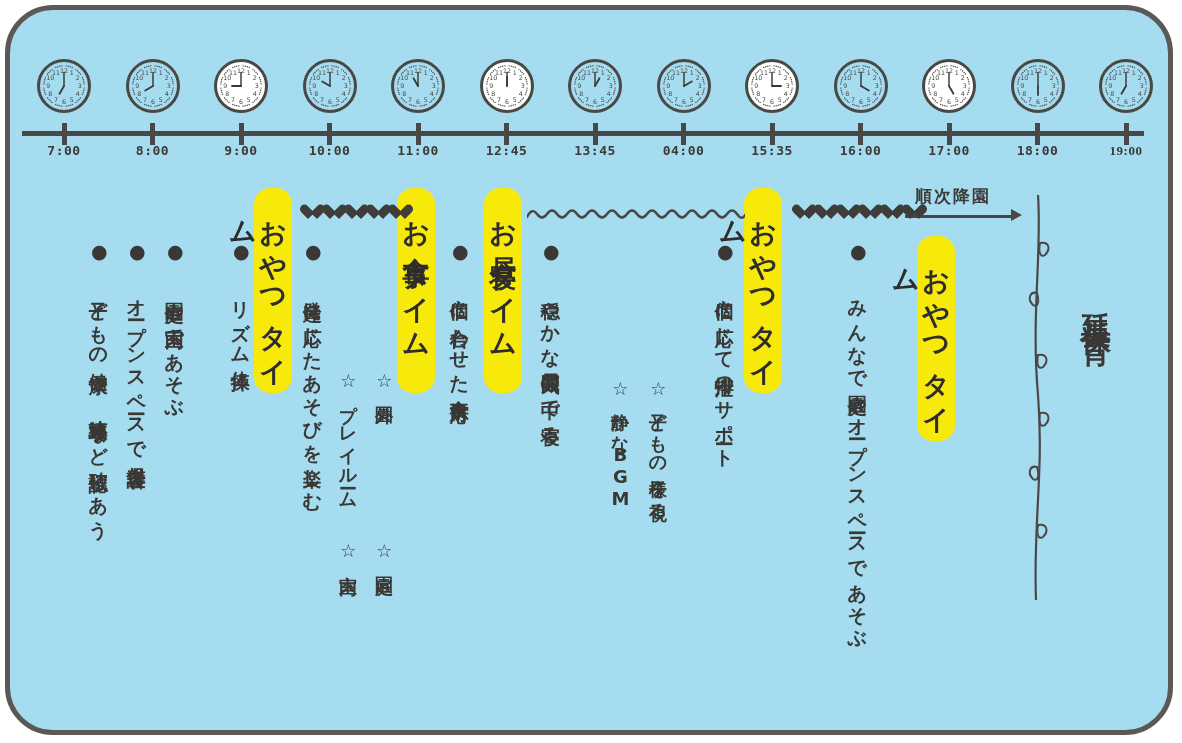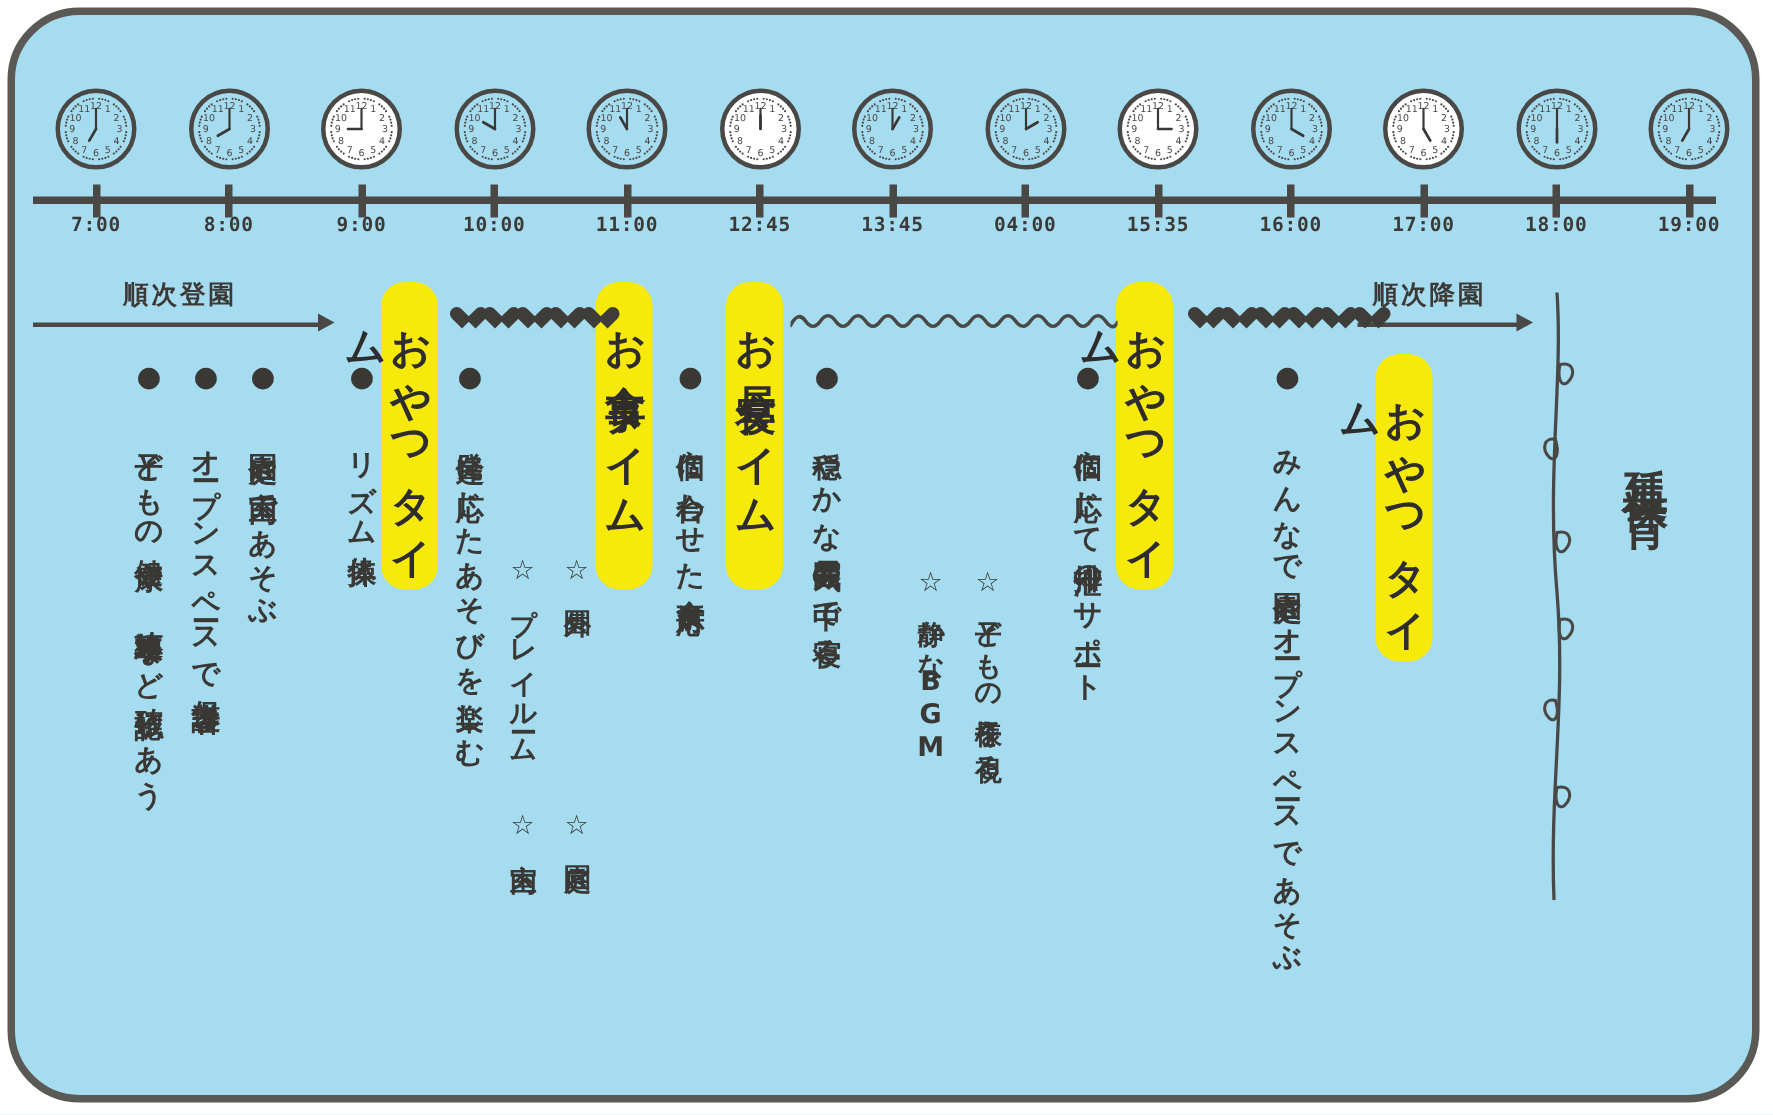--- a/index.html
+++ b/index.html
@@ -896,21 +896,21 @@
           <text x="14.84" y="41.35" text-anchor="middle" font-size="7" font-family="&quot;DejaVu Sans&quot;,&quot;Liberation Sans&quot;,sans-serif" fill="#4a4845">8</text>
           <text x="12.50" y="32.60" text-anchor="middle" font-size="7" font-family="&quot;DejaVu Sans&quot;,&quot;Liberation Sans&quot;,sans-serif" fill="#4a4845">9</text>
           <text x="14.84" y="23.85" text-anchor="middle" font-size="7" font-family="&quot;DejaVu Sans&quot;,&quot;Liberation Sans&quot;,sans-serif" fill="#4a4845">10</text>
           <text x="21.25" y="17.44" text-anchor="middle" font-size="7" font-family="&quot;DejaVu Sans&quot;,&quot;Liberation Sans&quot;,sans-serif" fill="#4a4845">11</text>
           <text x="30.00" y="15.10" text-anchor="middle" font-size="7" font-family="&quot;DejaVu Sans&quot;,&quot;Liberation Sans&quot;,sans-serif" fill="#4a4845">12</text>
           <line x1="30" y1="30" x2="30.00" y2="40.00" stroke="#3a3835" stroke-width="2" stroke-linecap="round"></line>
           <line x1="30" y1="30" x2="30.00" y2="15.00" stroke="#3a3835" stroke-width="1.6" stroke-linecap="round"></line>
         </svg>
       </div>
       <div class="tick" style="left: 1123.5px;"></div>
-      <div class="time-label" style="left: 1126px;">19:00</div>
+      <div class="time-label" style="left: 1126px; font-family: Liberation Serif, serif;">19:00</div>
       <div class="clock plain" style="left: 1099px; top: 59px;">
         <svg viewBox="0 0 60 60">
           <circle cx="32.35" cy="7.62" r="0.8" fill="#4a4845"></circle>
           <circle cx="34.68" cy="7.99" r="0.8" fill="#4a4845"></circle>
           <circle cx="36.95" cy="8.60" r="0.8" fill="#4a4845"></circle>
           <circle cx="39.15" cy="9.45" r="0.8" fill="#4a4845"></circle>
           <circle cx="43.23" cy="11.80" r="0.8" fill="#4a4845"></circle>
           <circle cx="45.06" cy="13.28" r="0.8" fill="#4a4845"></circle>
           <circle cx="46.72" cy="14.94" r="0.8" fill="#4a4845"></circle>
           <circle cx="48.20" cy="16.77" r="0.8" fill="#4a4845"></circle>
@@ -965,25 +965,20 @@
           <text x="12.50" y="32.60" text-anchor="middle" font-size="7" font-family="&quot;DejaVu Sans&quot;,&quot;Liberation Sans&quot;,sans-serif" fill="#4a4845">9</text>
           <text x="14.84" y="23.85" text-anchor="middle" font-size="7" font-family="&quot;DejaVu Sans&quot;,&quot;Liberation Sans&quot;,sans-serif" fill="#4a4845">10</text>
           <text x="21.25" y="17.44" text-anchor="middle" font-size="7" font-family="&quot;DejaVu Sans&quot;,&quot;Liberation Sans&quot;,sans-serif" fill="#4a4845">11</text>
           <text x="30.00" y="15.10" text-anchor="middle" font-size="7" font-family="&quot;DejaVu Sans&quot;,&quot;Liberation Sans&quot;,sans-serif" fill="#4a4845">12</text>
           <line x1="30" y1="30" x2="25.00" y2="38.66" stroke="#3a3835" stroke-width="2" stroke-linecap="round"></line>
           <line x1="30" y1="30" x2="30.00" y2="15.00" stroke="#3a3835" stroke-width="1.6" stroke-linecap="round"></line>
         </svg>
       </div>
     </div>
 
-  <div class="arrow-wrap" style="left:22px;top:205px;width:202px;">
-    <div class="arrow-line" style="width:191px;"></div>
-    <div class="arrow-head" style="left:190px;"></div>
-    <div class="arrow-label" style="left:60px;">順次登園</div>
-  </div>
 
   <div class="arrow-wrap" style="left:905px;top:205px;width:118px;">
     <div class="arrow-line" style="width:107px;"></div>
     <div class="arrow-head" style="left:106px;"></div>
     <div class="arrow-label" style="left:10px;">順次降園</div>
   </div>
 
   <div class="tag" style="left:254px;top:188px;width:38px;height:205px;">おやつタイム</div>
   <div class="tag" style="left:397px;top:188px;width:38px;height:205px;">お食事タイム</div>
   <div class="tag" style="left:484px;top:188px;width:38px;height:205px;">お昼寝タイム</div>

